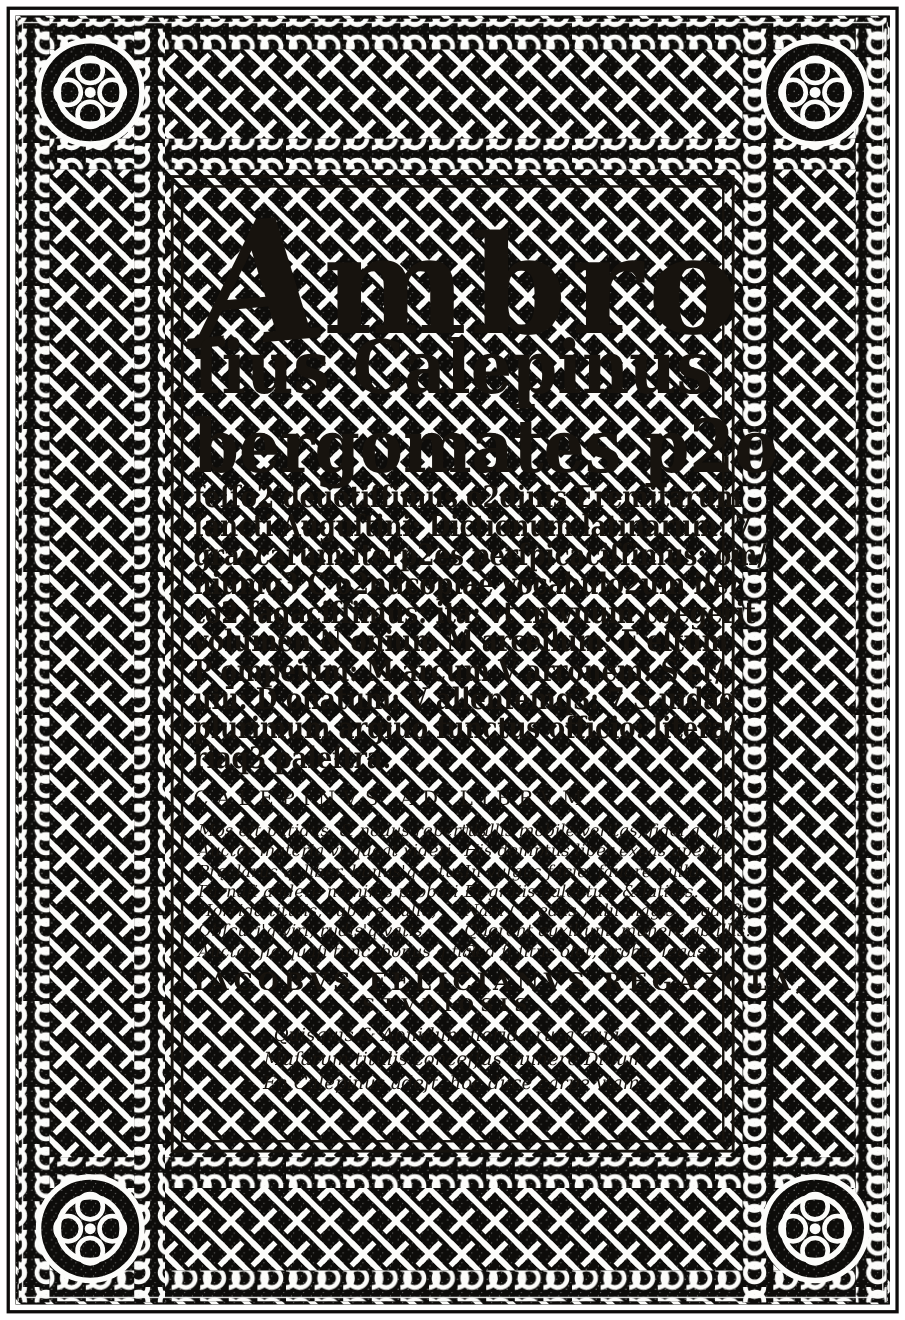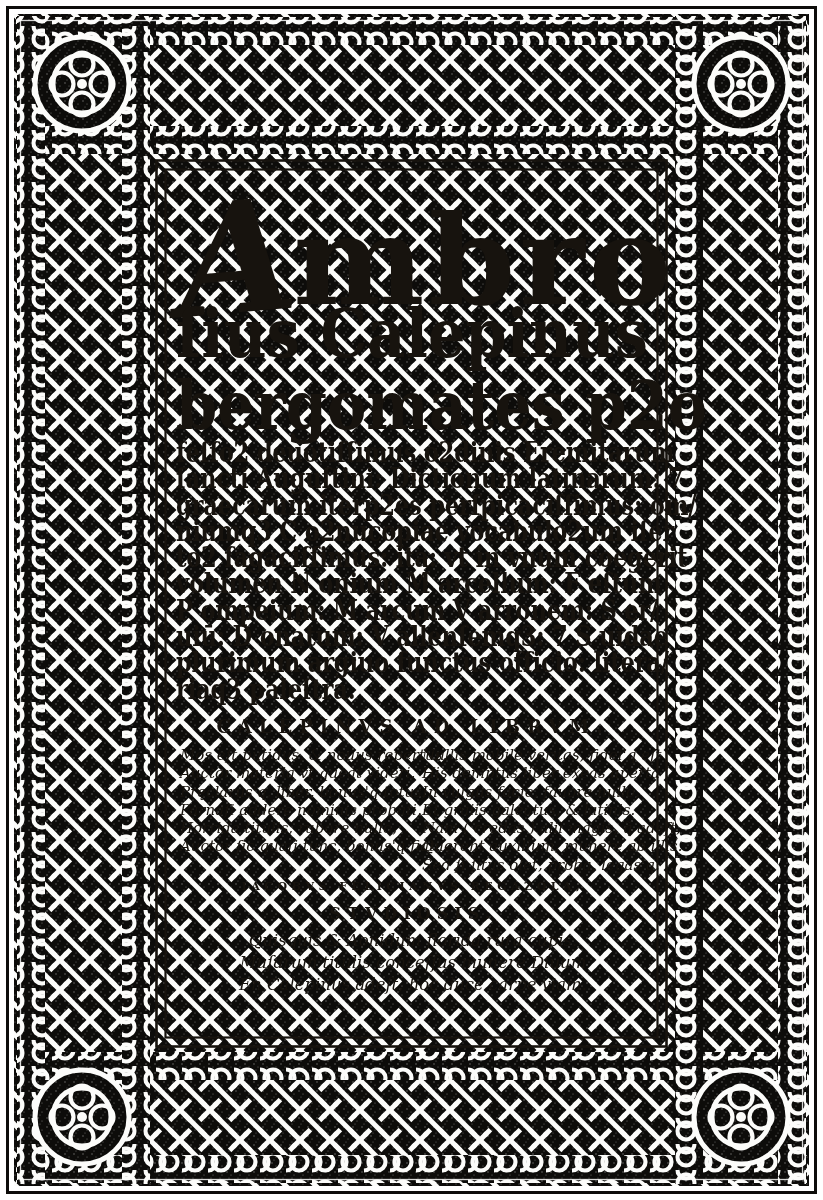--- a/index.html
+++ b/index.html
@@ -32,33 +32,33 @@
     transform:scaleX(.88);transform-origin:0 50%;
   }
   .para{
     position:absolute;left:0px;top:268px;width:570px;
     font-size:27px;line-height:26.3px;font-weight:bold;
     white-space:nowrap;letter-spacing:-.3px;
     transform:scaleX(.84);transform-origin:0 0;
   }
   .h1{
     position:absolute;left:0;top:544px;width:100%;
-    text-align:center;font-size:18px;font-weight:bold;
+    text-align:left;font-size:18px;font-weight:normal;
     letter-spacing:7px;white-space:nowrap;
   }
   .cols{
     position:absolute;left:4px;top:574px;width:466px;
     display:flex;font-style:italic;font-size:15px;line-height:18.3px;
   }
   .col-l{width:242px;}
   .col-r{flex:1;}
   .cols div{white-space:nowrap;}
   .h2{
     position:absolute;left:0;top:708px;width:100%;
-    text-align:center;font-size:11px;font-weight:bold;
+    text-align:center;font-size:22px;font-weight:bold;
     letter-spacing:4.5px;white-space:nowrap;
   }
   .h2b{
     position:absolute;left:0;top:732px;width:100%;
     text-align:center;font-size:16px;font-weight:bold;
     letter-spacing:6px;white-space:nowrap;
   }
   .quatrain{
     position:absolute;left:0;top:758px;width:100%;
     text-align:center;font-style:italic;font-size:16.5px;line-height:22px;
@@ -196,20 +196,21 @@
 
     <div class="h1">CALEPINVS AD LIBRVM.</div>
 
     <div class="cols">
       <div class="col-l">
         <div>Mos eſt putidus, &amp; nouus repertus,</div>
         <div>Auctor materia vt queat videri,</div>
         <div>Pręclarus'q, liber, bonus'q totus,</div>
         <div>Parnaſi addere nominis probati,</div>
         <div>Horrida titulis, rubore nullo,</div>
+        <div>Obſcuri'q viri, rudis'q vatis,</div>
         <div>Auctor ſic quaſi tunc, bonus'q fiat,</div>
       </div>
       <div class="col-r">
         <div>Nullis mobile veritas, fidei'q eſt</div>
         <div>His demptus liber exeas aperta</div>
         <div>In vulgus facie, fauore nullo,</div>
         <div>Et graiis galeatus, &amp; latinis.</div>
         <div>Nam ( credas ) alii magis, q̃ adeſt,</div>
         <div>Quęrent auxilium, munere ab illis.</div>
         <div>Sed ſi ſitus olet, proba, legas'q.</div>

